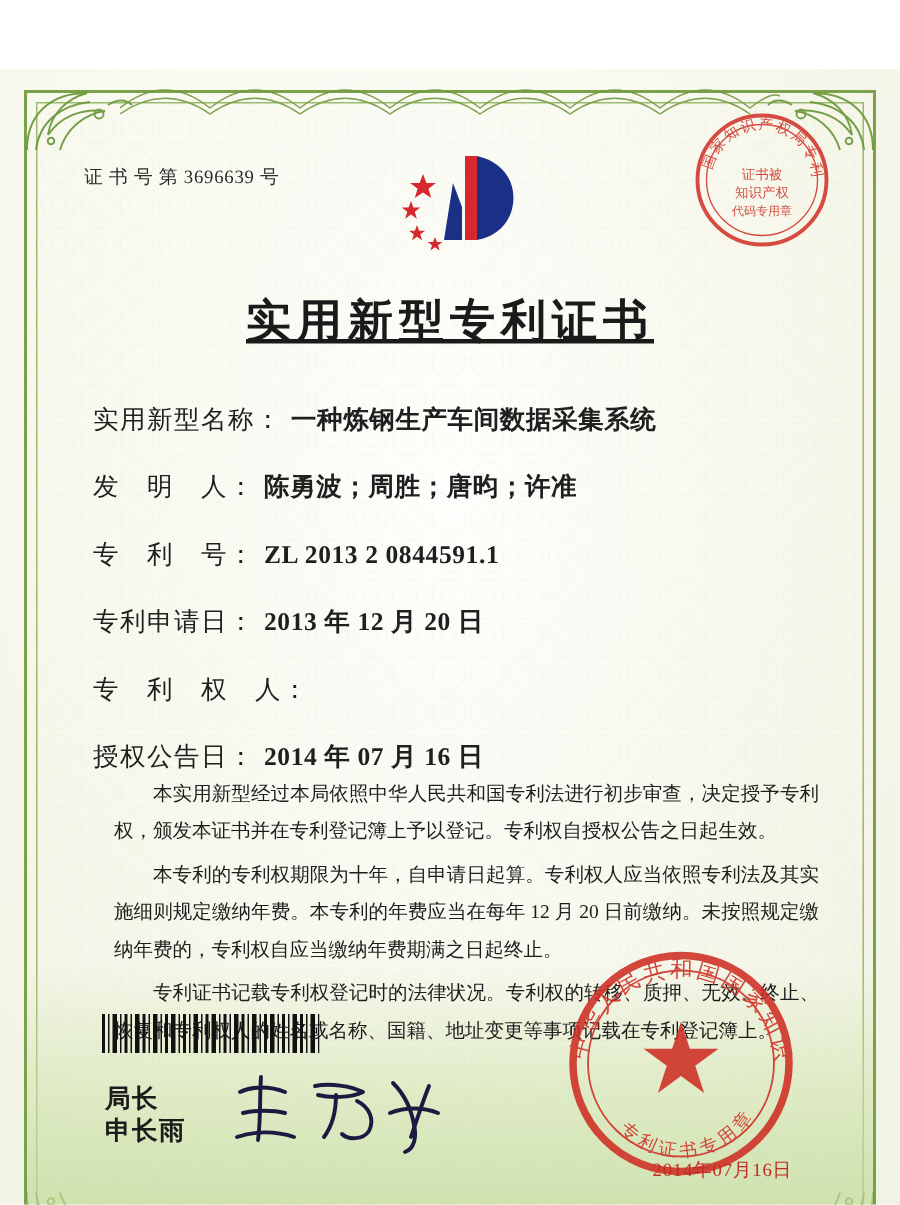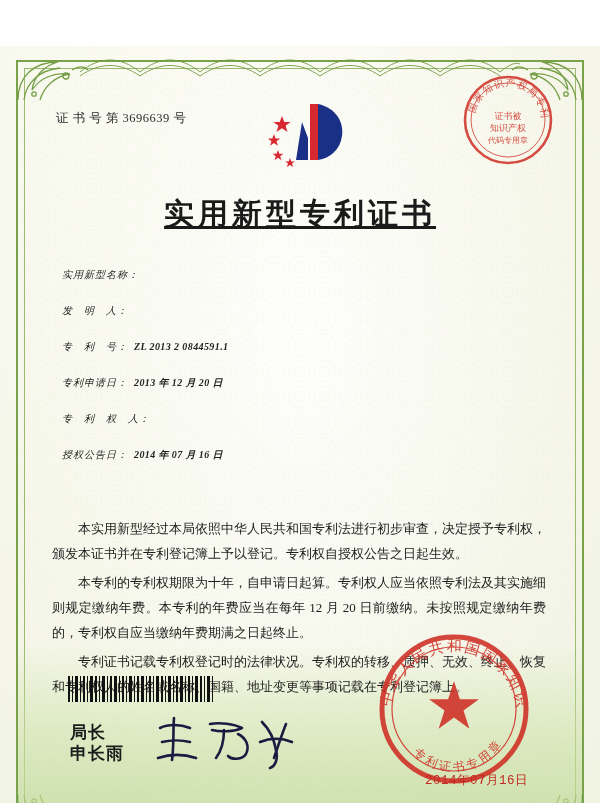--- a/index.html
+++ b/index.html
@@ -122,38 +122,37 @@
   .fields {
     position: absolute;
     left: 62px;
     right: 56px;
     top: 222px;
   }
   .field-row {
     display: flex;
     align-items: baseline;
     margin-bottom: 22px;
-    font-size: 10px;
+    font-size: 17px;
     color: #1f1f1f;
-    font-style: italic;
   }
   .field-label {
     white-space: nowrap;
     letter-spacing: 1px;
   }
   .field-value {
     margin-left: 6px;
     font-weight: bold;
     letter-spacing: .4px;
   }
 
   
   .paragraphs {
     position: absolute;
-    left: 52px;
+    left: 76px;
     right: 54px;
     top: 470px;
     font-size: 13px;
     line-height: 25px;
     color: #1d1d1d;
     text-align: justify;
   }
   .paragraphs p {
     margin: 0 0 4px 0;
     text-indent: 26px;
@@ -195,21 +194,21 @@
     width: 160px;
     height: 160px;
   }
   .seal-date {
     position: absolute;
     right: 72px;
     bottom: 60px;
     font-size: 12.5px;
     color: #c22a22;
     letter-spacing: .5px;
-    font-family: Liberation Mono, monospace;
+    font-family: Liberation Serif, serif;
   }
 
   .page-footer {
     position: absolute;
     left: 0; right: 0;
     bottom: 26px;
     text-align: center;
     font-size: 17px;
     color: #333;
     letter-spacing: .5px;
@@ -313,23 +312,25 @@
       <text x="48" y="59" text-anchor="middle" fill="#cf2e24" font-size="9" font-family="'DejaVu Serif', serif">知识产权</text>
       <text x="48" y="71" text-anchor="middle" fill="#cf2e24" font-size="8" font-family="'DejaVu Serif', serif">代码专用章</text>
     </g>
   </svg>
 
   <div class="title">实用新型专利证书</div>
 
   <div class="fields">
     <div class="field-row">
       <span class="field-label">实用新型名称：</span>
+      <span class="field-value">一种炼钢生产车间数据采集系统</span>
     </div>
     <div class="field-row">
       <span class="field-label">发　明　人：</span>
+      <span class="field-value">陈勇波；周胜；唐昀；许准</span>
     </div>
     <div class="field-row">
       <span class="field-label">专　利　号：</span>
       <span class="field-value">ZL 2013 2 0844591.1</span>
     </div>
     <div class="field-row">
       <span class="field-label">专利申请日：</span>
       <span class="field-value">2013 年 12 月 20 日</span>
     </div>
     <div class="field-row">

